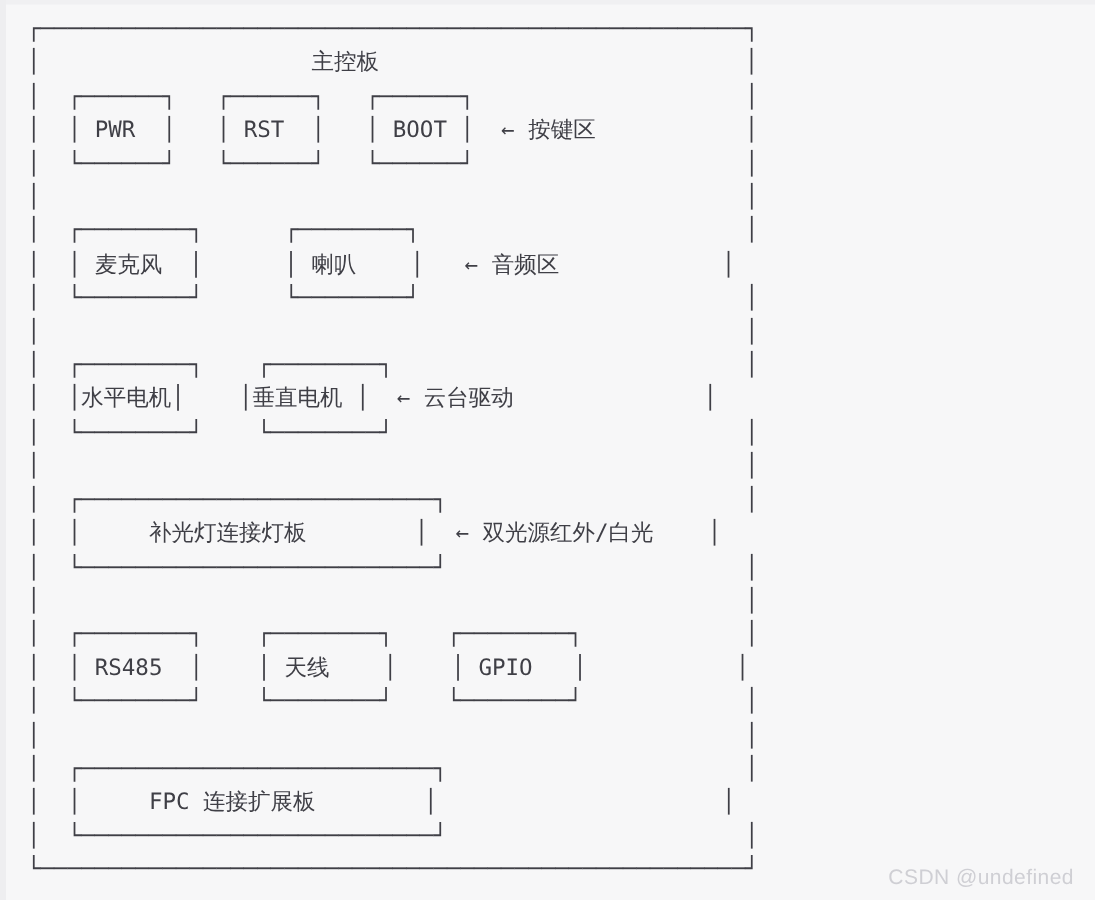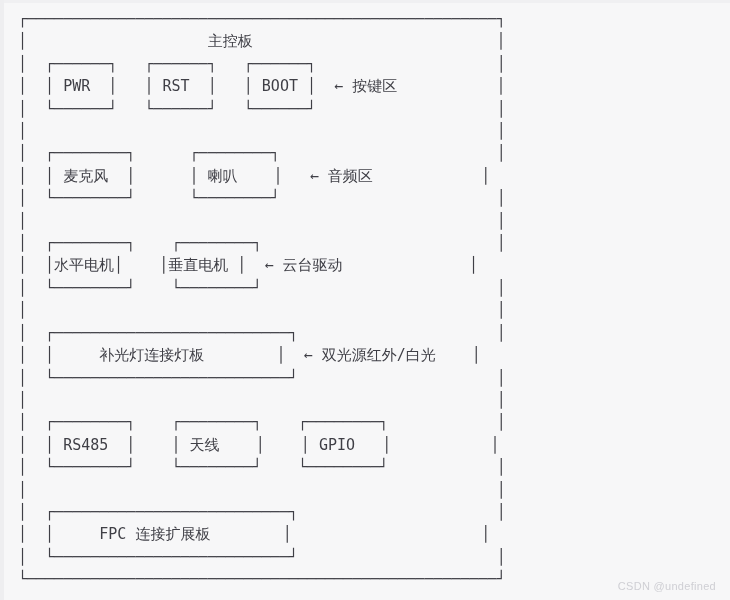--- a/index.html
+++ b/index.html
@@ -33,21 +33,21 @@
     color: #3f3f46;
     white-space: pre;
     letter-spacing: 0px;
     -webkit-font-smoothing: antialiased;
   }
   #watermark {
     position: absolute;
     right: 14px;
     bottom: 8px;
     font-family: "Liberation Sans", sans-serif;
-    font-size: 11px;
+    font-size: 14px;
     color: #cfcfd4;
     letter-spacing: 0.3px;
     user-select: none;
   }
   .topline {
     position: absolute;
     left: 0; right: 0; top: 0;
     height: 3px;
     background: #f0f0f2;
   }

